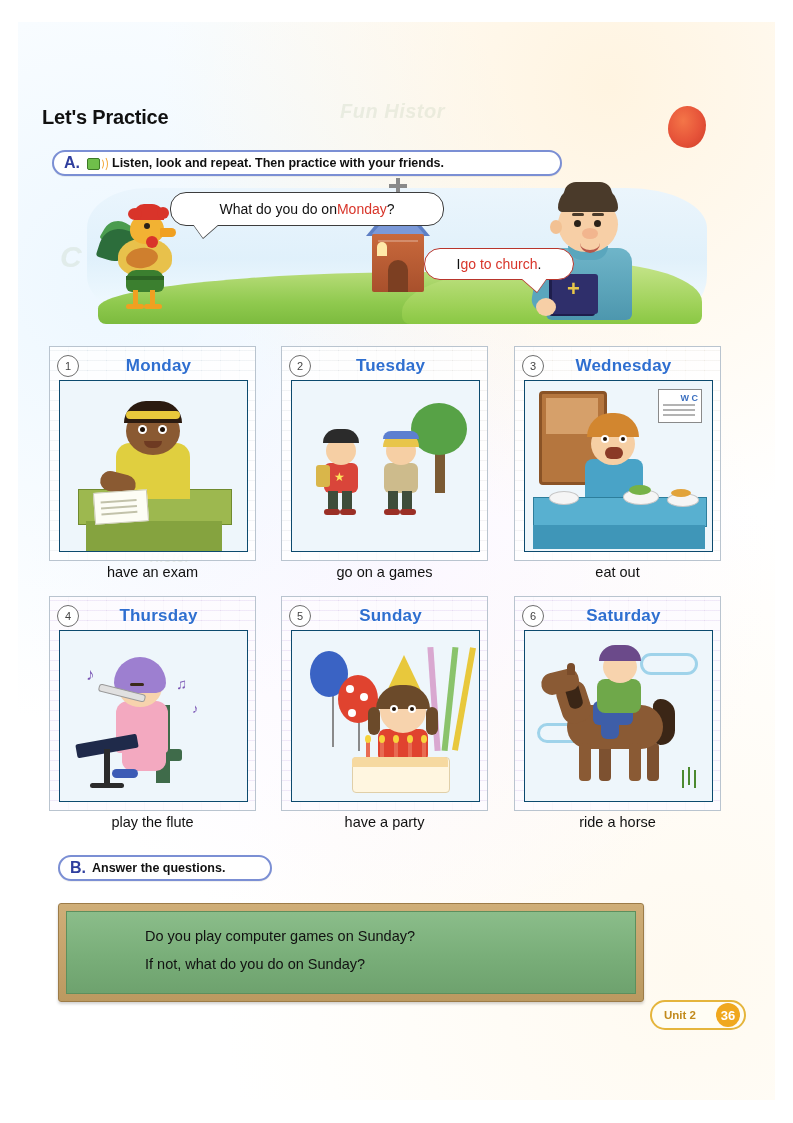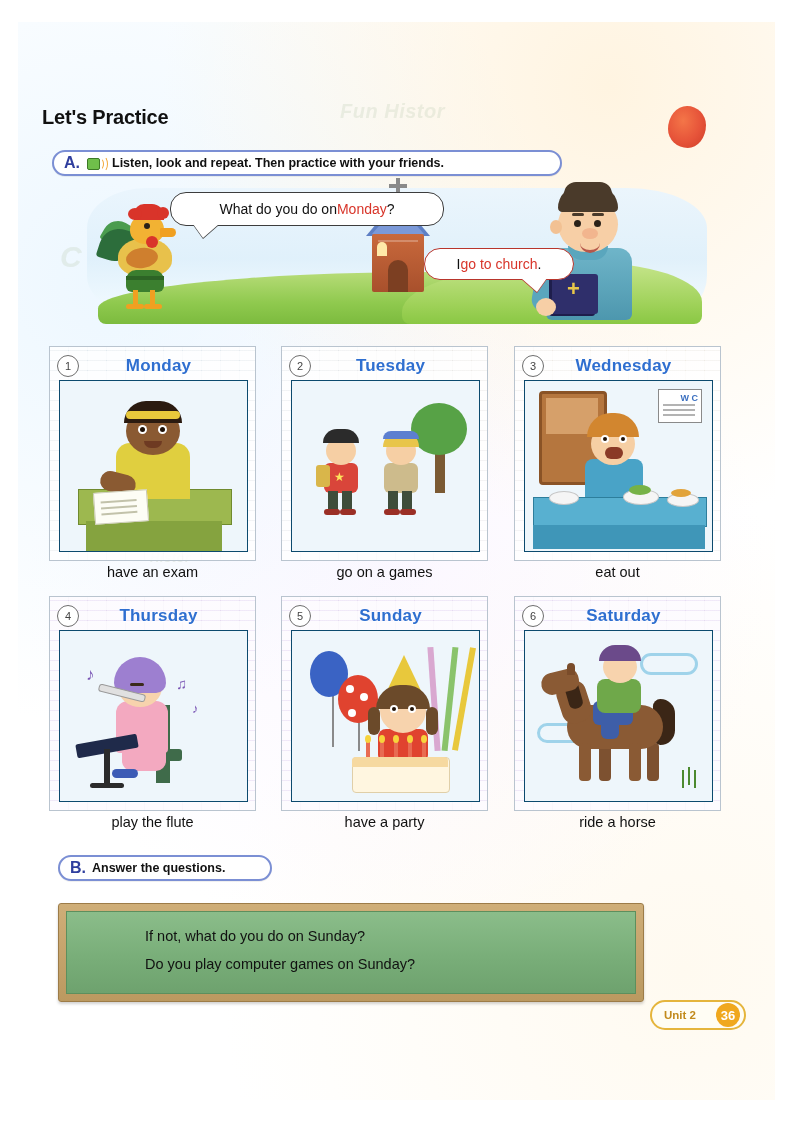--- a/index.html
+++ b/index.html
@@ -725,22 +725,22 @@
     <div class="caption">ride a horse</div>
   </div>
 
   <div class="pill" id="pill-b">
     <span class="letter">B.</span>
     <span class="ptext">Answer the questions.</span>
   </div>
 
   <div class="board">
     <div class="board-inner">
+      <div class="board-line">Do you play computer games on Sunday?</div>
       <div class="board-line">If not, what do you do on Sunday?</div>
-      <div class="board-line">Do you play computer games on Sunday?</div>
     </div>
   </div>
 
   <div class="pagebadge">
     <span class="unit">Unit 2</span>
     <span class="circle">36</span>
   </div>
 </div>
 
 </body></html>

